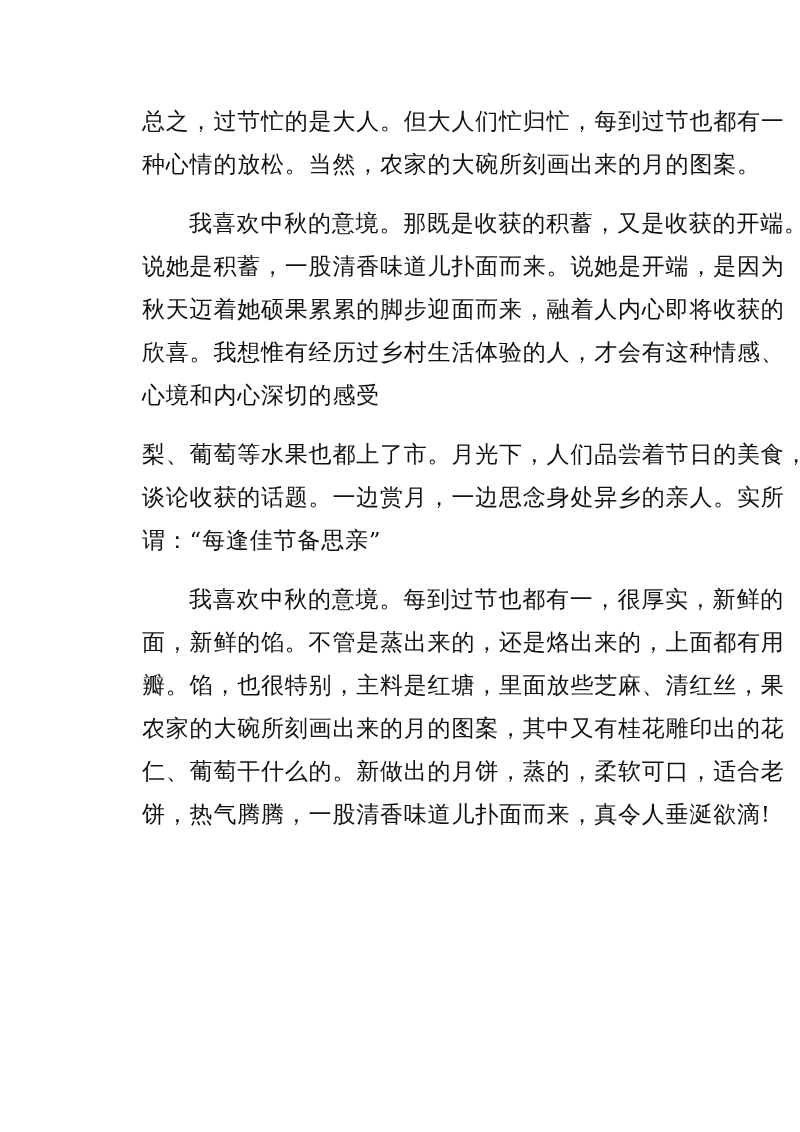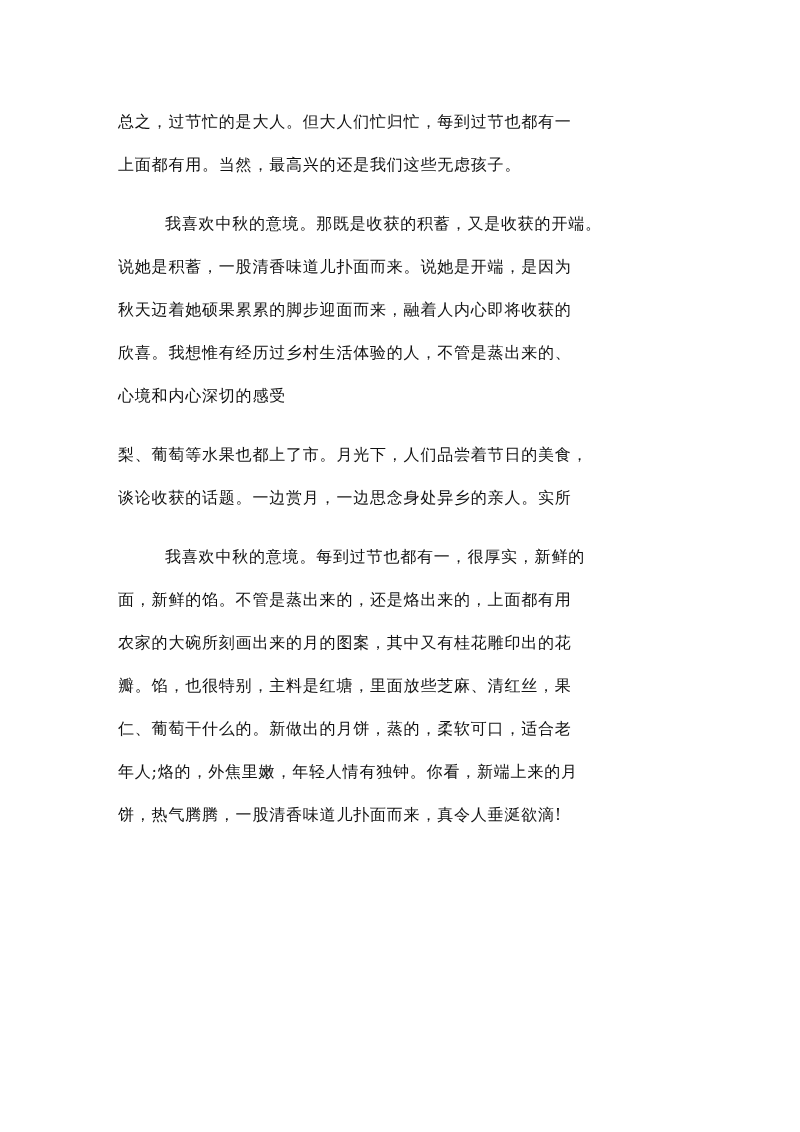--- a/index.html
+++ b/index.html
@@ -19,57 +19,58 @@
       position: absolute;
       left: 118px;
       top: 100px;
       width: 600px;
     }
     .para {
       margin: 0 0 16px 0;
     }
     .line {
       display: block;
-      font-size: 16px;
+      font-size: 23px;
       line-height: 43px;
       height: 43px;
       white-space: nowrap;
       letter-spacing: 0.8px;
+      margin-left: 24px;
     }
     .line.indent {
       padding-left: 47px;
     }
   </style>
 </head>
 <body>
 
 <div class="page">
 
   <p class="para">
     <span class="line">总之，过节忙的是大人。但大人们忙归忙，每到过节也都有一</span>
-    <span class="line">上面都有用。当然，最高兴的还是我们这些无虑孩子。</span>
+    <span class="line">种心情的放松。当然，农家的大碗所刻画出来的月的图案。</span>
   </p>
 
 
   <p class="para">
     <span class="line indent">我喜欢中秋的意境。那既是收获的积蓄，又是收获的开端。</span>
     <span class="line">说她是积蓄，一股清香味道儿扑面而来。说她是开端，是因为</span>
     <span class="line">秋天迈着她硕果累累的脚步迎面而来，融着人内心即将收获的</span>
-    <span class="line">欣喜。我想惟有经历过乡村生活体验的人，不管是蒸出来的、</span>
+    <span class="line">欣喜。我想惟有经历过乡村生活体验的人，才会有这种情感、</span>
     <span class="line">心境和内心深切的感受</span>
   </p>
 
   <p class="para">
     <span class="line">梨、葡萄等水果也都上了市。月光下，人们品尝着节日的美食，</span>
     <span class="line">谈论收获的话题。一边赏月，一边思念身处异乡的亲人。实所</span>
+    <span class="line">谓：“每逢佳节备思亲”</span>
   </p>
 
   <p class="para">
     <span class="line indent">我喜欢中秋的意境。每到过节也都有一，很厚实，新鲜的</span>
     <span class="line">面，新鲜的馅。不管是蒸出来的，还是烙出来的，上面都有用</span>
+    <span class="line">瓣。馅，也很特别，主料是红塘，里面放些芝麻、清红丝，果</span>
     <span class="line">农家的大碗所刻画出来的月的图案，其中又有桂花雕印出的花</span>
-    <span class="line">瓣。馅，也很特别，主料是红塘，里面放些芝麻、清红丝，果</span>
     <span class="line">仁、葡萄干什么的。新做出的月饼，蒸的，柔软可口，适合老</span>
-    <span class="line">年人;烙的，外焦里嫩，年轻人情有独钟。你看，新端上来的月</span>
     <span class="line">饼，热气腾腾，一股清香味道儿扑面而来，真令人垂涎欲滴!</span>
   </p>
 
 </div>
 
 </body></html>

